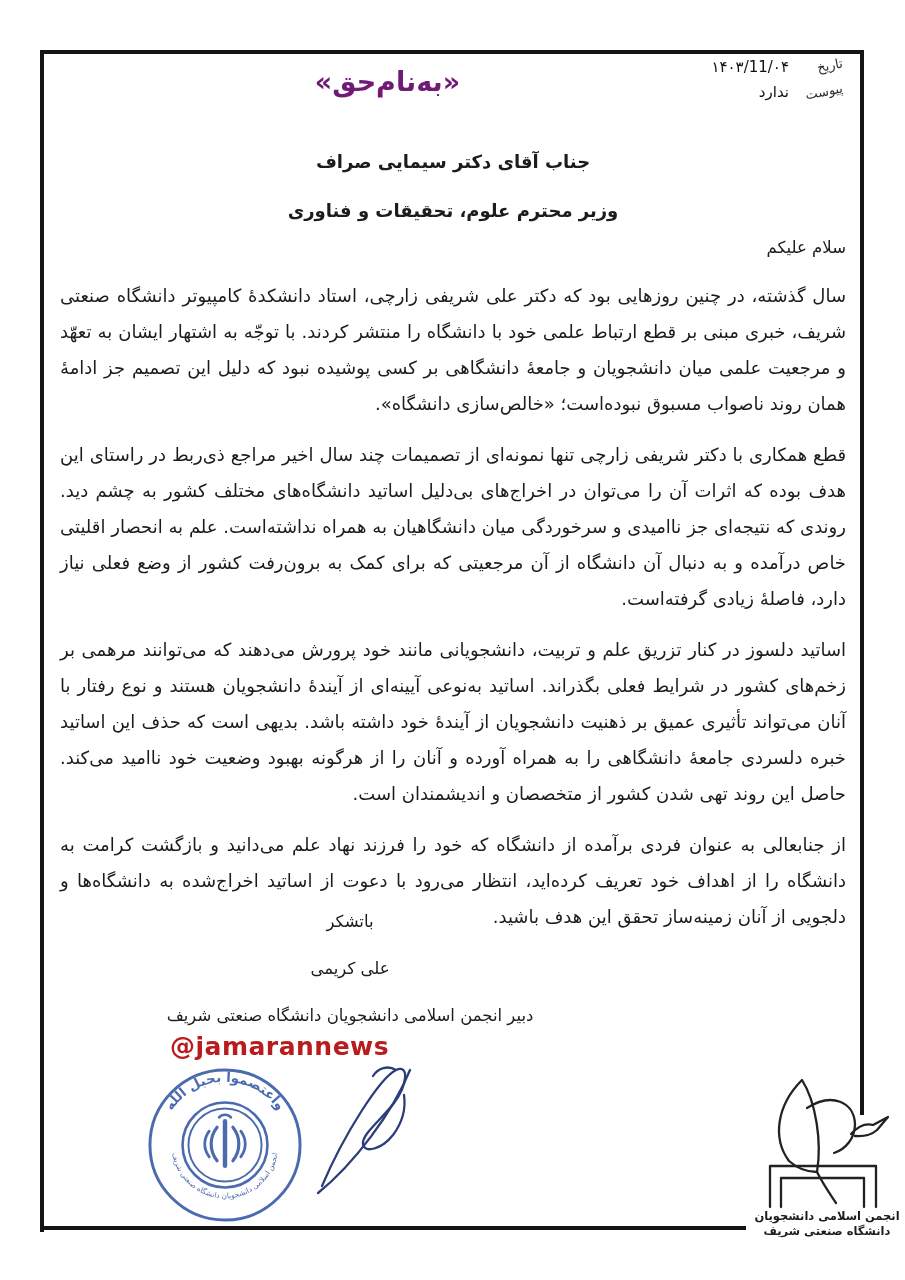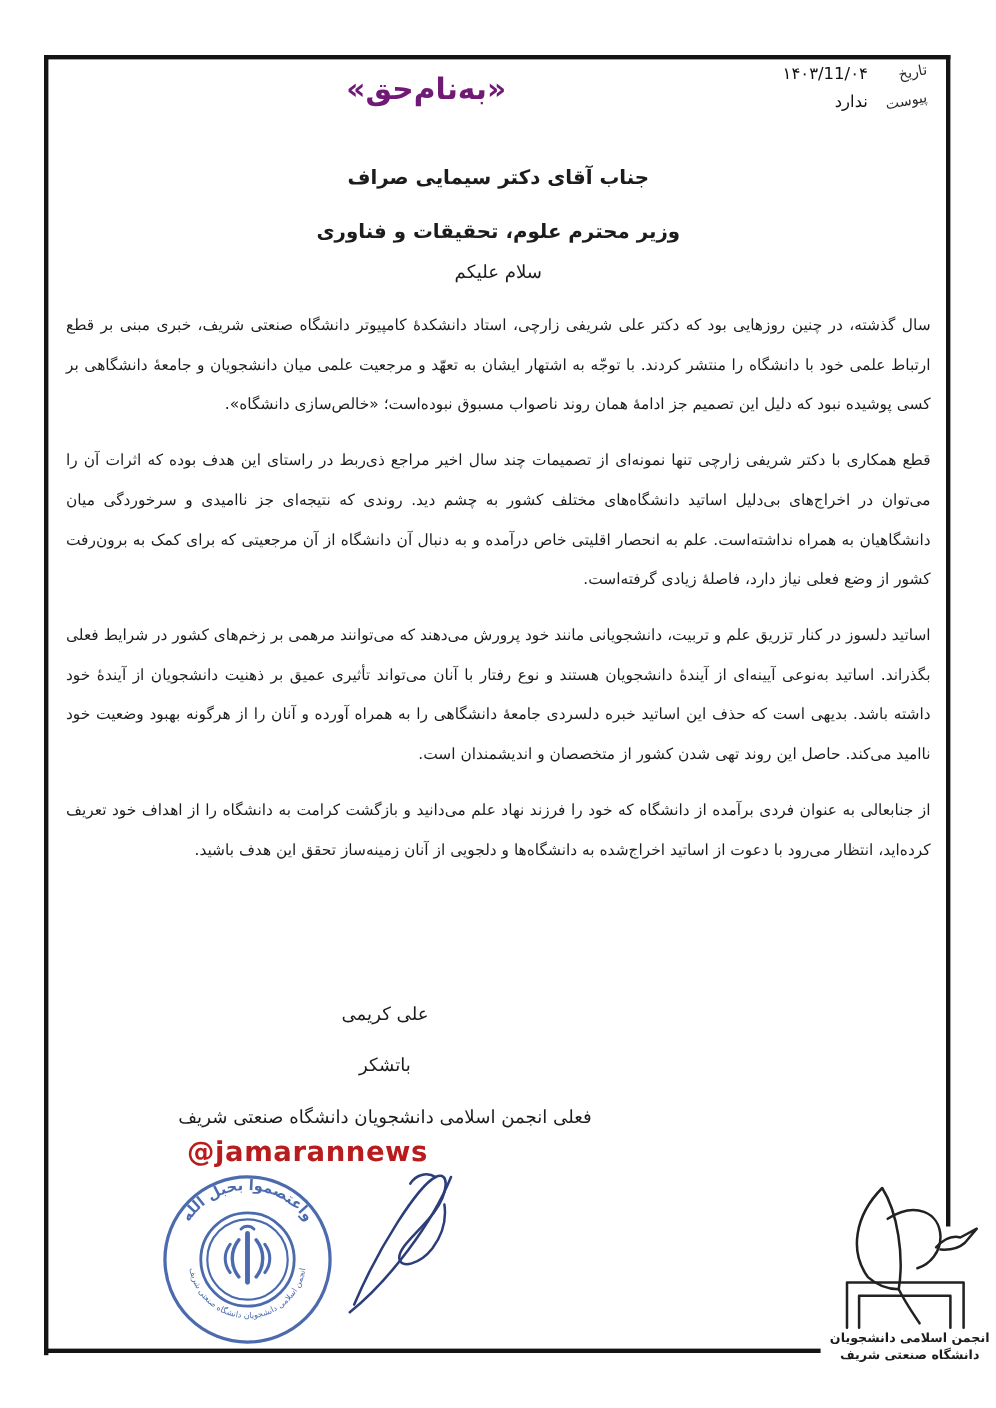--- a/index.html
+++ b/index.html
@@ -23,23 +23,23 @@
   .besmele{
     position:absolute;left:0;right:130px;top:66px;text-align:center;
     font-size:27px;font-weight:bold;color:#701a75;direction:rtl;letter-spacing:-1px;
   }
 
   
   .letter{
     position:absolute;left:60px;top:152px;width:786px;direction:rtl;text-align:right;
   }
   .addr{font-size:18px;font-weight:bold;line-height:1.1;margin:0 0 29px 0;text-align:center;}
-  .salut{font-size:16.5px;margin:0 0 21px 0;text-align:center;}
+  .salut{font-size:16.5px;margin:0 0 21px 0;}
   .para{
-    font-size:14px;line-height:36px;text-align:justify;text-justify:inter-word;
+    font-size:18px;line-height:36px;text-align:justify;text-justify:inter-word;
     margin:0 0 15px 0;
   }
   
   .closing{position:absolute;left:140px;top:912px;width:420px;text-align:center;direction:rtl;}
   .closing div{font-size:16.5px;margin-bottom:28px;}
 
   .watermark{
     position:absolute;left:170px;top:1032px;font-size:25px;font-weight:bold;color:#b91c1c;
     letter-spacing:0.5px;direction:ltr;
   }
@@ -75,23 +75,23 @@
     <p class="addr">جناب آقای دکتر سیمایی صراف</p>
     <p class="addr" style="margin-bottom:17px;">وزیر محترم علوم، تحقیقات و فناوری</p>
     <p class="salut">سلام علیکم</p>
     <p class="para">سال گذشته، در چنین روزهایی بود که دکتر علی شریفی زارچی، استاد دانشکدهٔ کامپیوتر دانشگاه صنعتی شریف، خبری مبنی بر قطع ارتباط علمی خود با دانشگاه را منتشر کردند. با توجّه به اشتهار ایشان به تعهّد و مرجعیت علمی میان دانشجویان و جامعهٔ دانشگاهی بر کسی پوشیده نبود که دلیل این تصمیم جز ادامهٔ همان روند ناصواب مسبوق نبوده‌است؛ «خالص‌سازی دانشگاه».</p>
     <p class="para">قطع همکاری با دکتر شریفی زارچی تنها نمونه‌ای از تصمیمات چند سال اخیر مراجع ذی‌ربط در راستای این هدف بوده که اثرات آن را می‌توان در اخراج‌های بی‌دلیل اساتید دانشگاه‌های مختلف کشور به چشم دید. روندی که نتیجه‌ای جز ناامیدی و سرخوردگی میان دانشگاهیان به همراه نداشته‌است. علم به انحصار اقلیتی خاص درآمده و به دنبال آن دانشگاه از آن مرجعیتی که برای کمک به برون‌رفت کشور از وضع فعلی نیاز دارد، فاصلهٔ زیادی گرفته‌است.</p>
     <p class="para">اساتید دلسوز در کنار تزریق علم و تربیت، دانشجویانی مانند خود پرورش می‌دهند که می‌توانند مرهمی بر زخم‌های کشور در شرایط فعلی بگذراند. اساتید به‌نوعی آیینه‌ای از آیندهٔ دانشجویان هستند و نوع رفتار با آنان می‌تواند تأثیری عمیق بر ذهنیت دانشجویان از آیندهٔ خود داشته باشد. بدیهی است که حذف این اساتید خبره دلسردی جامعهٔ دانشگاهی را به همراه آورده و آنان را از هرگونه بهبود وضعیت خود ناامید می‌کند. حاصل این روند تهی شدن کشور از متخصصان و اندیشمندان است.</p>
     <p class="para">از جنابعالی به عنوان فردی برآمده از دانشگاه که خود را فرزند نهاد علم می‌دانید و بازگشت کرامت به دانشگاه را از اهداف خود تعریف کرده‌اید، انتظار می‌رود با دعوت از اساتید اخراج‌شده به دانشگاه‌ها و دلجویی از آنان زمینه‌ساز تحقق این هدف باشید.</p>
   </div>
 
   <div class="closing">
+    <div>باتشکر</div>
     <div>علی کریمی</div>
-    <div>باتشکر</div>
-    <div>فعلی انجمن اسلامی دانشجویان دانشگاه صنعتی شریف</div>
+    <div>دبیر انجمن اسلامی دانشجویان دانشگاه صنعتی شریف</div>
   </div>
 
   <div class="watermark">@jamarannews</div>
 
   <svg class="stamp" width="158" height="158" viewBox="0 0 160 160" aria-hidden="true">
     <defs>
       <path id="arcTop" d="M 16,80 A 64,64 0 0 1 144,80"></path>
       <path id="arcBottom" d="M 26,80 A 54,54 0 0 0 134,80"></path>
     </defs>
     <g stroke="#3d5fa8" fill="none">

